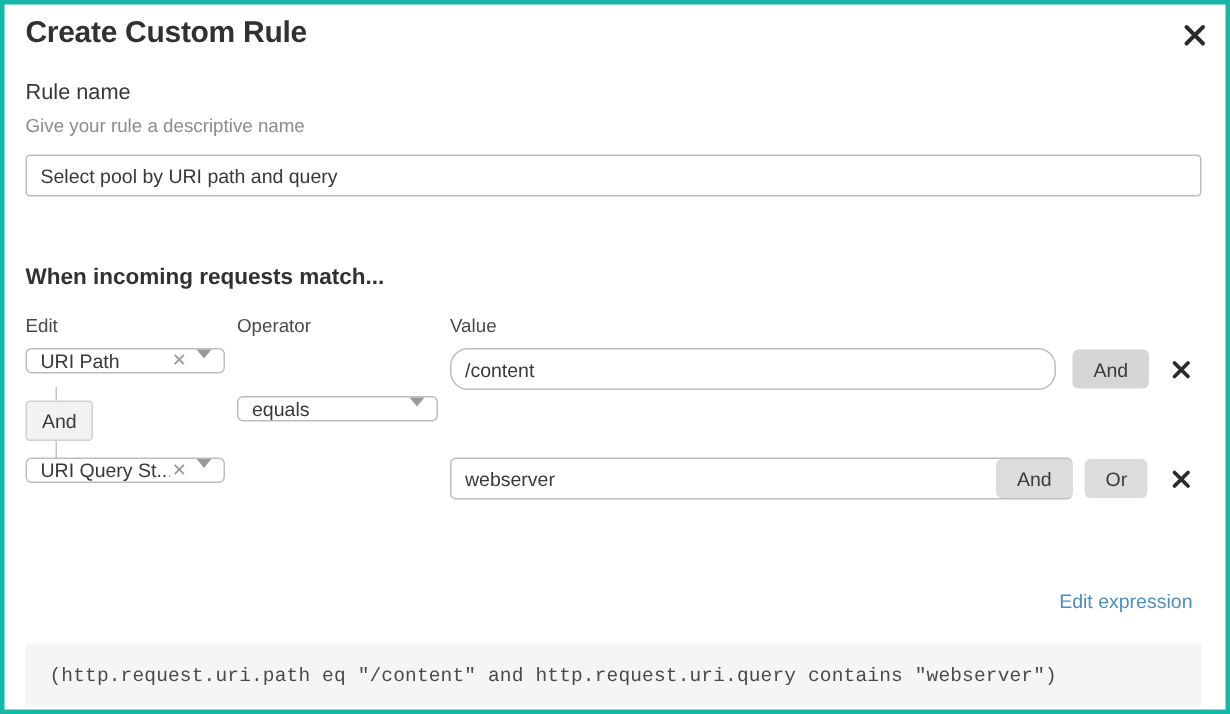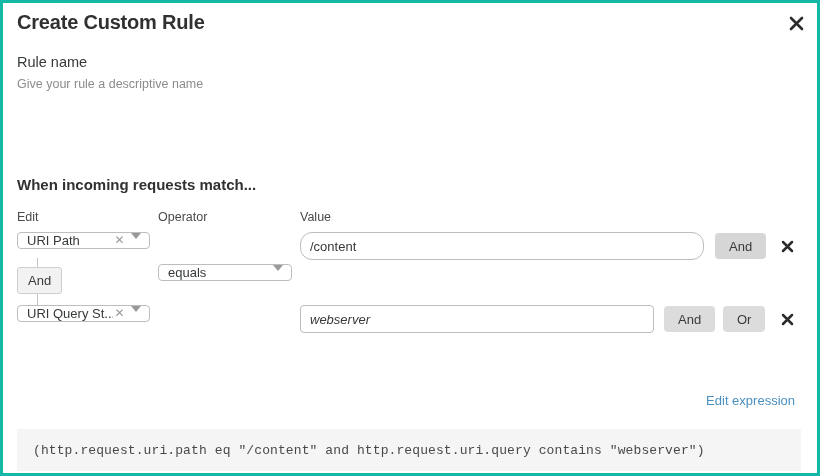--- a/index.html
+++ b/index.html
@@ -135,21 +135,21 @@
     border: 1px solid #bdbdbd;
     border-radius: 4px;
     background: #fff;
     font-family: "Liberation Sans", sans-serif;
     font-size: 13px;
     color: #36393a;
     padding: 0 9px;
     outline: none;
   }
   .val-input.w1 { width: 404px; border-radius: 12px; }
-  .val-input.w2 { width: 354px; font-style: italic; }
+  .val-input.w2 { width: 415px; }
   .val-input::placeholder { color: #a6a6a6; }
 
   .logic-btn {
     position: absolute;
     height: 26px;
     top: 1px;
     border: none;
     border-radius: 4px;
     background: #d6d6d6;
     color: #3a3a3a;
@@ -231,20 +231,21 @@
 
   <div class="dlg-title">Create Custom Rule</div>
   <button class="close-btn">
     <svg width="15" height="15" viewBox="0 0 15 15" aria-hidden="true">
       <path d="M2 2 L13 13 M13 2 L2 13" stroke="#2b2b2b" stroke-width="2.6" stroke-linecap="round"></path>
     </svg>
   </button>
 
   <div class="rulename-label">Rule name</div>
   <div class="rulename-help">Give your rule a descriptive name</div>
+  <input class="rulename-input" type="text" value="Select pool by URI path and query" placeholder="Select pool by URI path and query" style="">
 
   <div class="section-heading">When incoming requests match...</div>
 
   <div class="col-head field">Edit</div>
   <div class="col-head operator">Operator</div>
   <div class="col-head value">Value</div>
 
   <div class="cond-row r1">
     <div class="sel field-sel">
       <span class="sel-text">URI Path</span>

